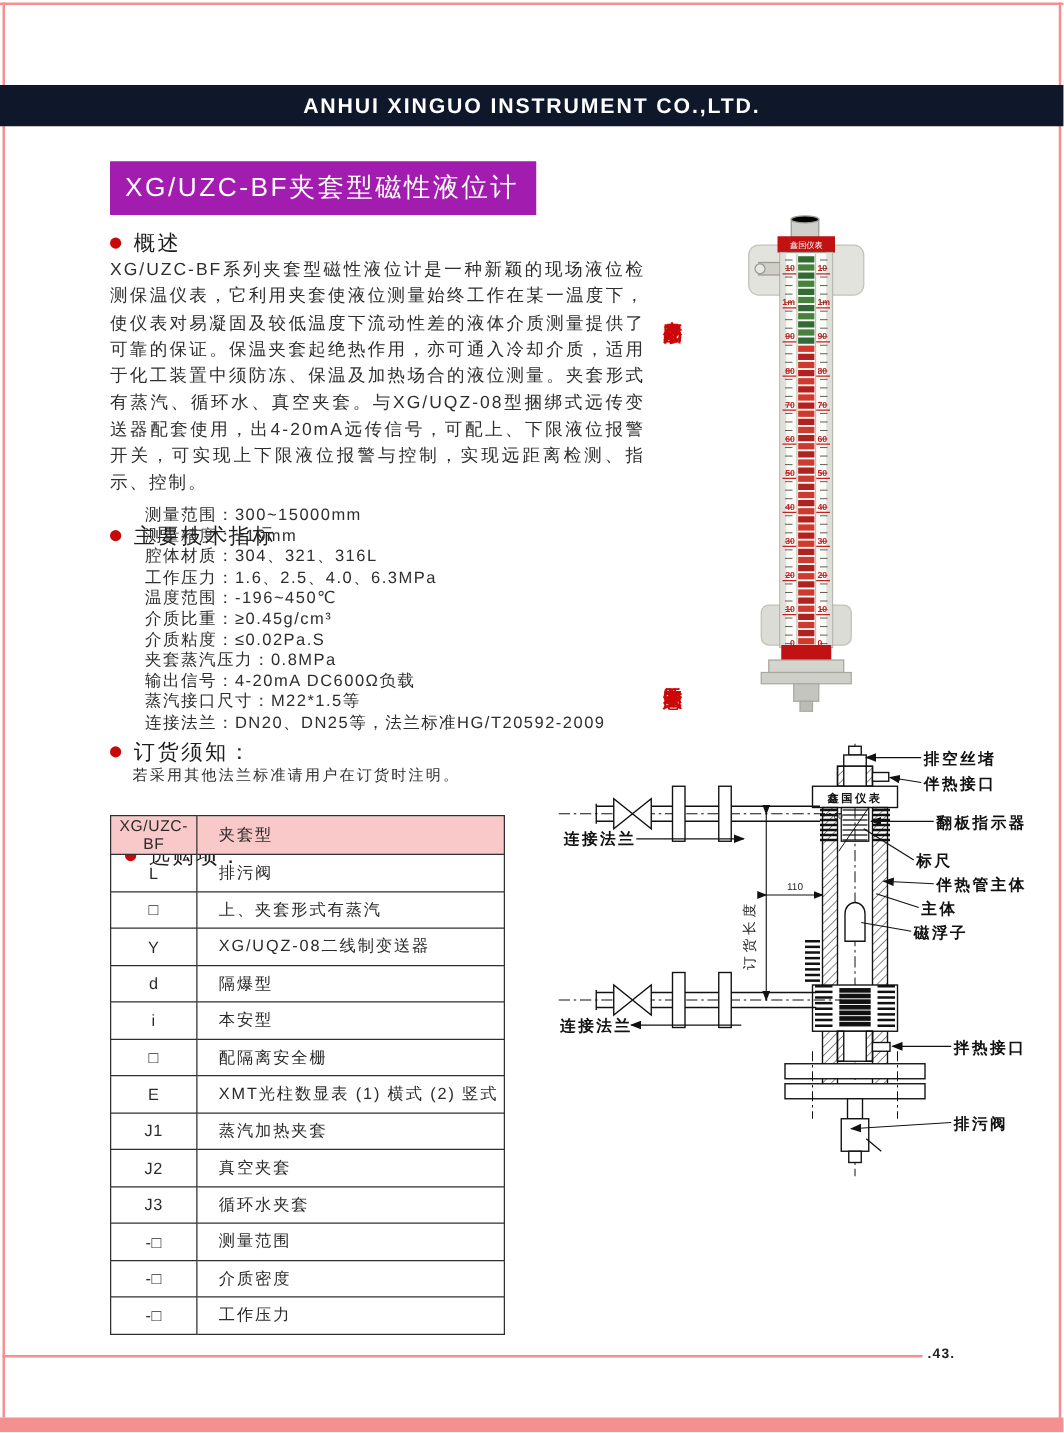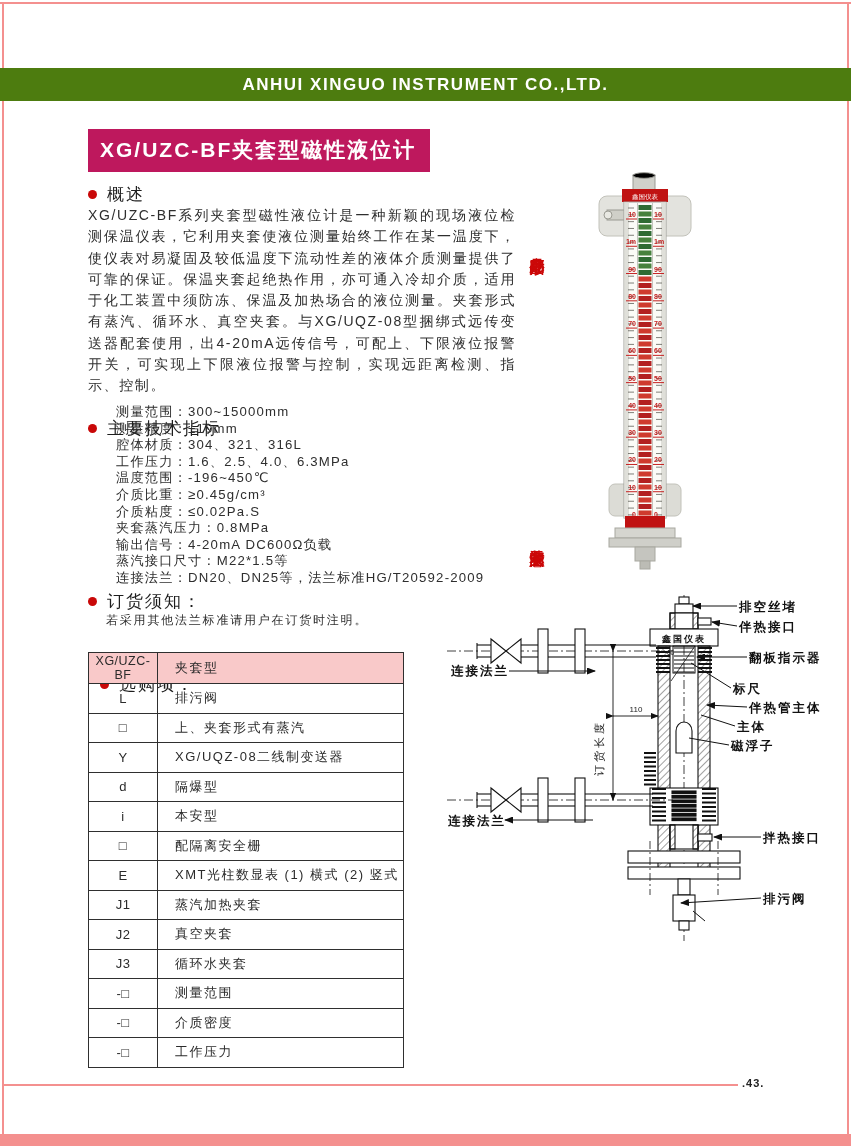--- a/index.html
+++ b/index.html
@@ -6,26 +6,26 @@
   .page{position:relative;width:851px;height:1146px;background:#ffffff;overflow:hidden;
         font-family:"Liberation Sans","DejaVu Sans",sans-serif;color:#2b2b2b;}
   
   .border-top{position:absolute;left:0;top:2px;width:851px;height:2px;}
   .border-left{position:absolute;left:2px;top:2px;width:2px;height:1132px;}
   .border-right{position:absolute;left:847px;top:2px;width:2px;height:1140px;}
   .footer-line{position:absolute;left:2px;top:1084px;width:736px;height:2px;}
   .footer-bar{position:absolute;left:0;top:1134px;width:851px;height:12px;}
   .pink{background:#f4908f;}
   
-  .band{position:absolute;left:0;top:68px;width:851px;height:33px;background:#4d7c0f;
+  .band{position:absolute;left:0;top:68px;width:851px;height:33px;background:#0f172a;
         display:flex;align-items:center;justify-content:center;}
   .band-text{color:#fff;font-weight:bold;font-size:17px;letter-spacing:1.5px;}
   
-  .title-block{position:absolute;left:88px;top:129px;background:#be185d;color:#fff;
-        font-weight:bold;font-size:21px;letter-spacing:2px;padding:7px 14px 8px 12px;}
+  .title-block{position:absolute;left:88px;top:129px;background:#a21caf;color:#fff;
+        font-weight:normal;font-size:21px;letter-spacing:2px;padding:7px 14px 8px 12px;}
   
   .sec-head{position:absolute;display:flex;align-items:center;font-weight:normal;font-size:17px;color:#1d1d1d;letter-spacing:2px;}
   .bullet{width:9px;height:9px;border-radius:50%;background:#c90808;margin-right:10px;flex:0 0 auto;}
   
   .overview-body{position:absolute;left:88px;top:205px;width:428px;font-size:14px;line-height:21.3px;
         letter-spacing:1.6px;text-align:justify;color:#2e2e2e;}
   .specs-list{position:absolute;left:116px;top:404px;width:400px;font-size:13.2px;line-height:16.6px;letter-spacing:1.2px;color:#2e2e2e;}
   .ordering-note{position:absolute;left:106px;top:612px;font-size:12px;letter-spacing:1.8px;color:#2e2e2e;}
   
   .opt-table{position:absolute;left:88px;top:652px;width:316px;border-collapse:collapse;table-layout:fixed;}

